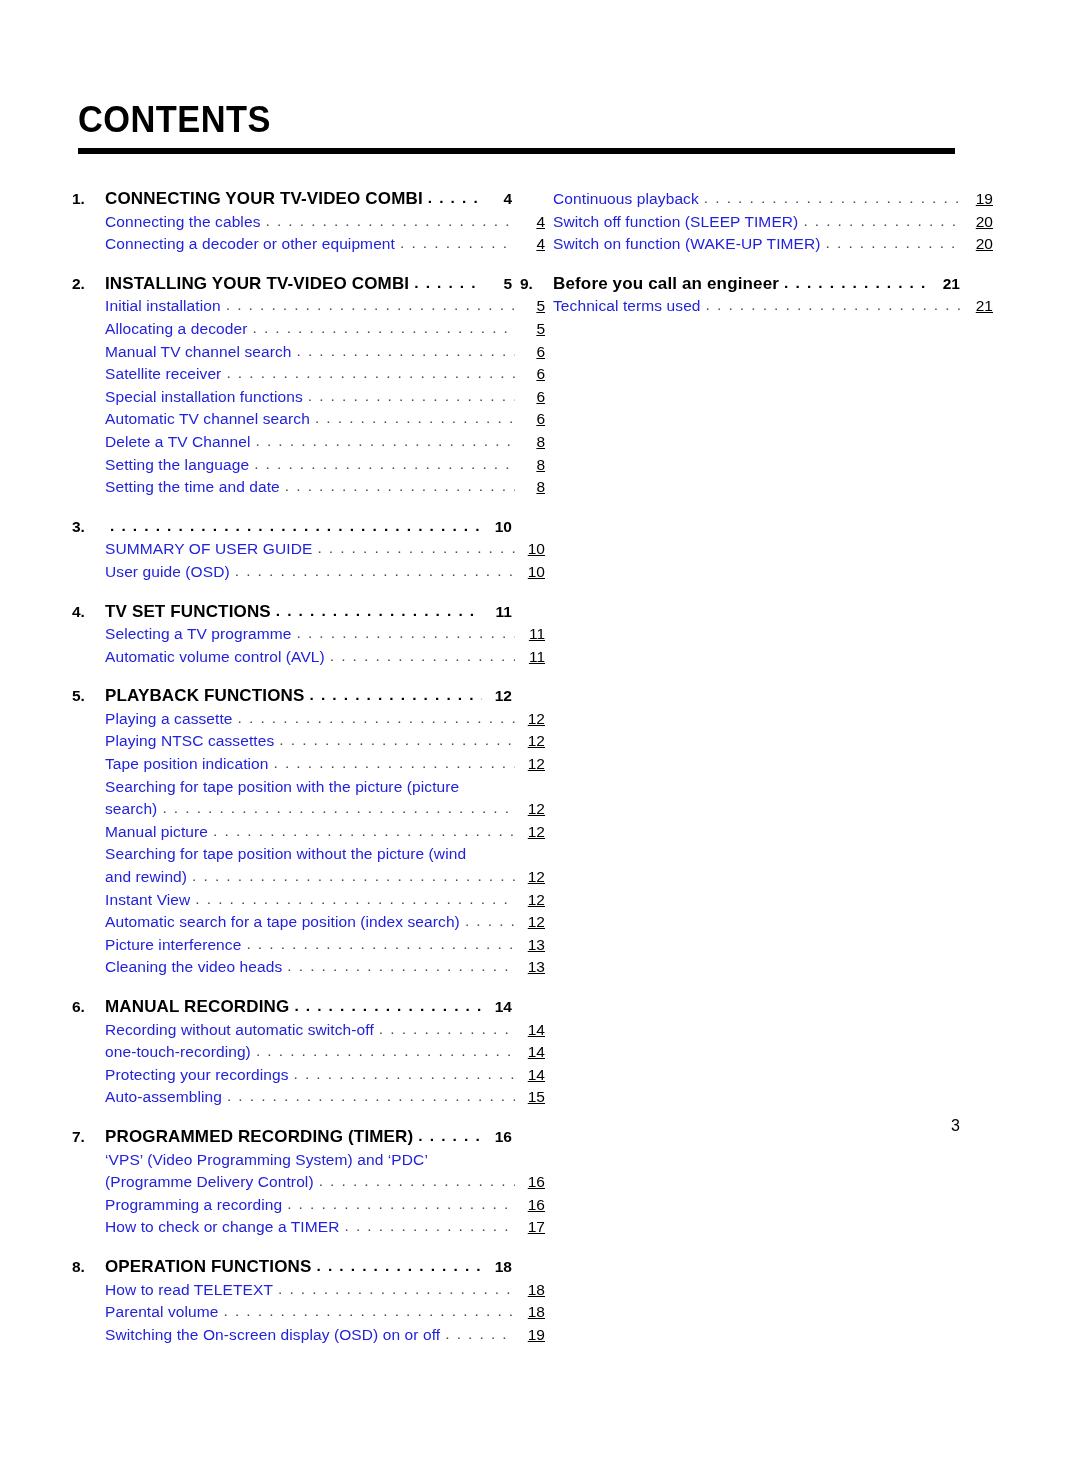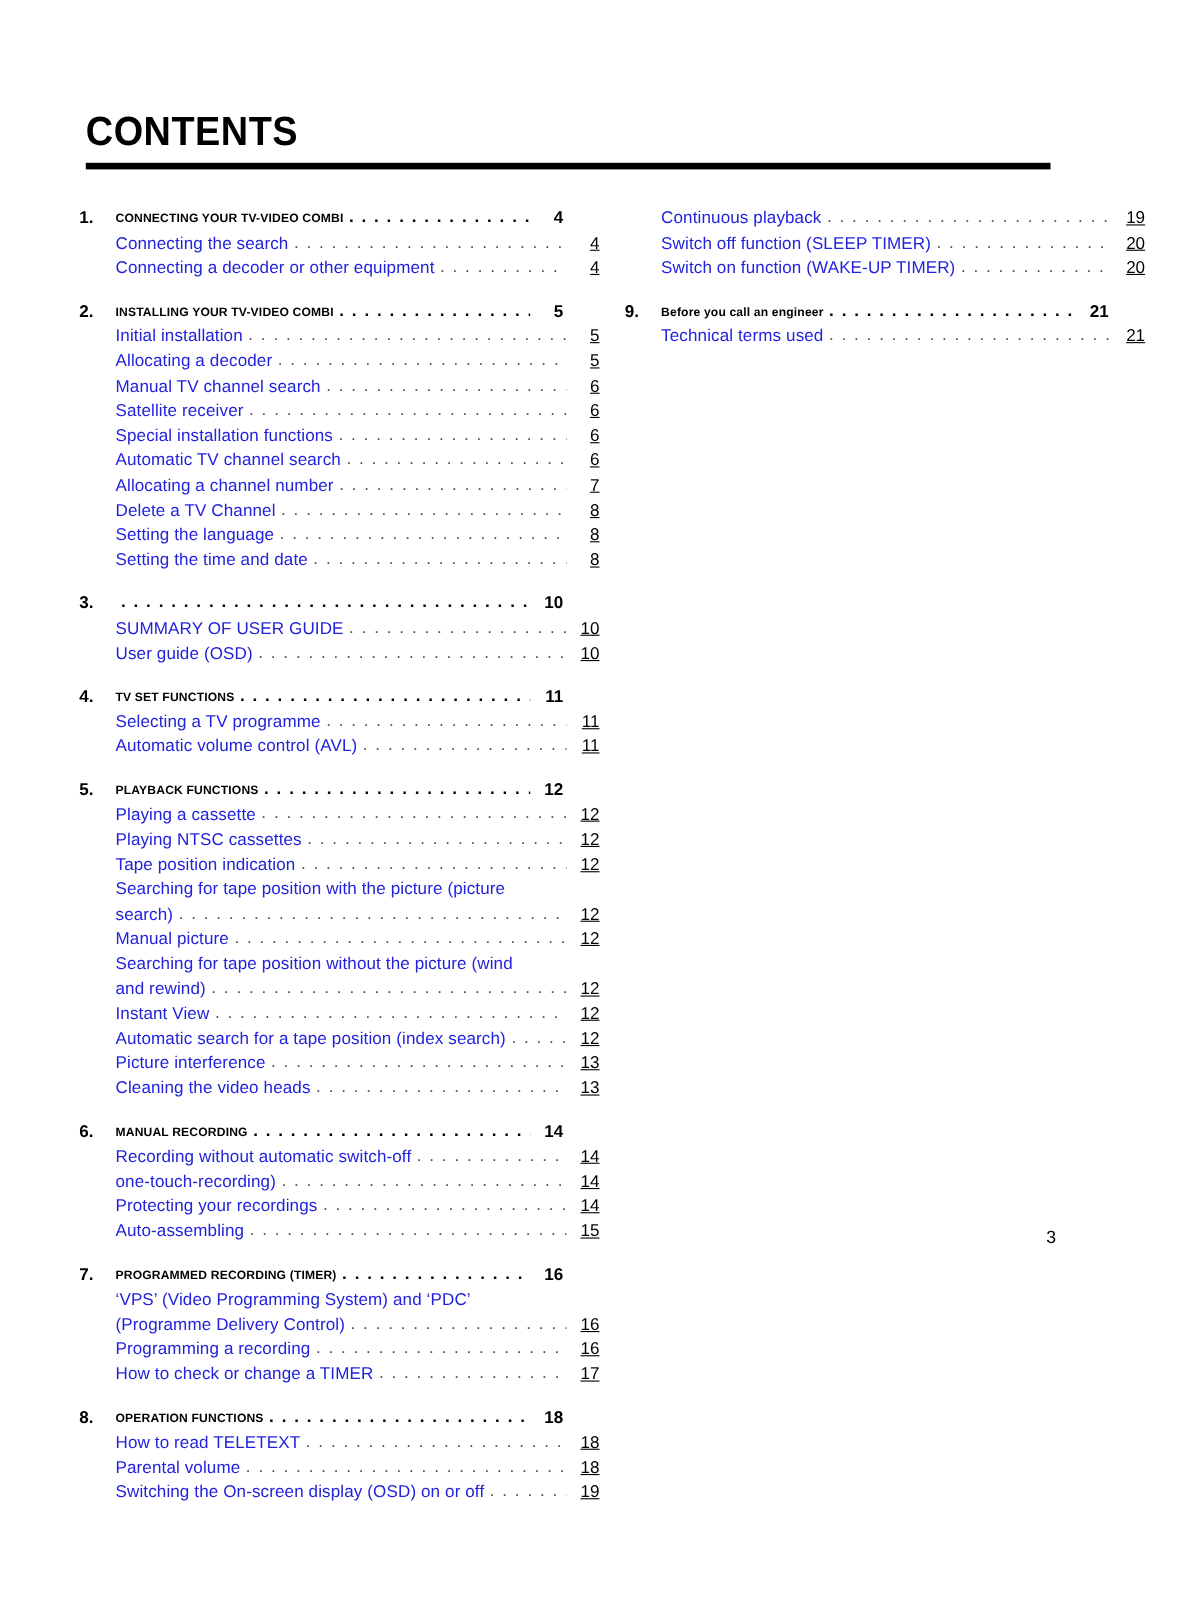--- a/index.html
+++ b/index.html
@@ -54,21 +54,21 @@
     position: absolute;
     left: 0;
     top: 188px;
     width: 1080px;
   }
   .col {
     position: absolute;
     top: 0;
   }
   .col-left  { left: 72px;  width: 440px; }
-  .col-right { left: 520px; width: 440px; margin-left: 48px; }
+  .col-right { left: 520px; width: 440px; }
 
   
   .group { margin-bottom: 17px; }
   .group:last-child { margin-bottom: 0; }
 
   
   .row {
     display: flex;
     align-items: flex-end;
     width: 100%;
@@ -111,21 +111,21 @@
     flex: 0 0 28px;
     text-align: right;
     font-family: "Liberation Sans Narrow", "Liberation Sans", sans-serif;
     font-size: 15.5px;
     line-height: 22.6px;
   }
 
   
   .row.head .label {
     font-family: "Liberation Sans Narrow", "Liberation Sans", sans-serif;
-    font-size: 11px;
+    font-size: 17px;
     font-weight: bold;
     color: #000000;
     letter-spacing: 0.15px;
   }
   .row.head .leader::after { color: #000000; font-weight: bold; }
   .row.head .pnum { font-weight: bold; color: #000000; }
 
   
   .row.sub { padding-left: 33px; }
   .row.sub .label {
@@ -166,21 +166,21 @@
   <div class="columns">
     <div class="col col-left" id="col-left">
         <div class="group">
           <div class="row head">
             <span class="num">1.</span>
             <span class="label">CONNECTING YOUR TV-VIDEO COMBI</span>
             <span class="leader"></span>
             <span class="pnum">4</span>
           </div>
           <div class="row sub">
-            <span class="label">Connecting the search</span>
+            <span class="label">Connecting the cables</span>
             <span class="leader"></span>
             <span class="pnum">4</span>
           </div>
           <div class="row sub">
             <span class="label">Connecting a decoder or other equipment</span>
             <span class="leader"></span>
             <span class="pnum">4</span>
           </div>
         </div>
         <div class="group">
@@ -214,25 +214,20 @@
             <span class="label">Special installation functions</span>
             <span class="leader"></span>
             <span class="pnum">6</span>
           </div>
           <div class="row sub">
             <span class="label">Automatic TV channel search</span>
             <span class="leader"></span>
             <span class="pnum">6</span>
           </div>
           <div class="row sub">
-            <span class="label">Allocating a channel number</span>
-            <span class="leader"></span>
-            <span class="pnum">7</span>
-          </div>
-          <div class="row sub">
             <span class="label">Delete a TV Channel</span>
             <span class="leader"></span>
             <span class="pnum">8</span>
           </div>
           <div class="row sub">
             <span class="label">Setting the language</span>
             <span class="leader"></span>
             <span class="pnum">8</span>
           </div>
           <div class="row sub">

